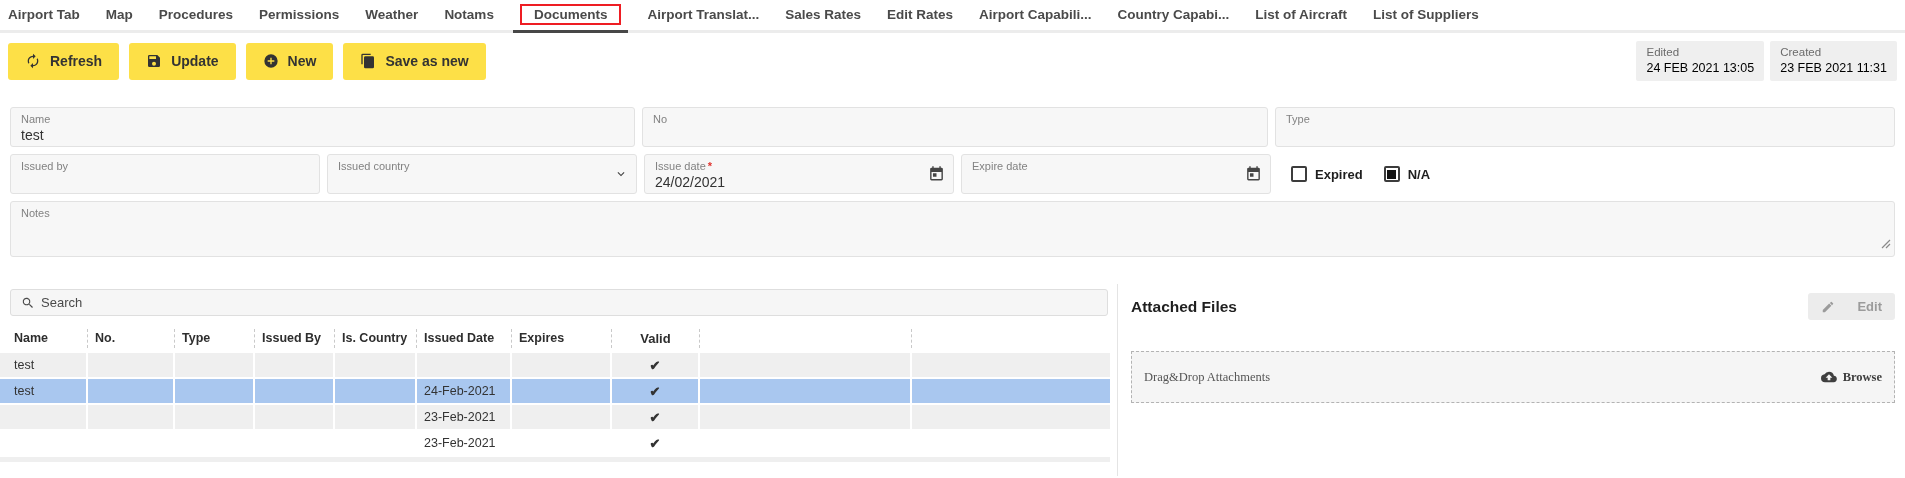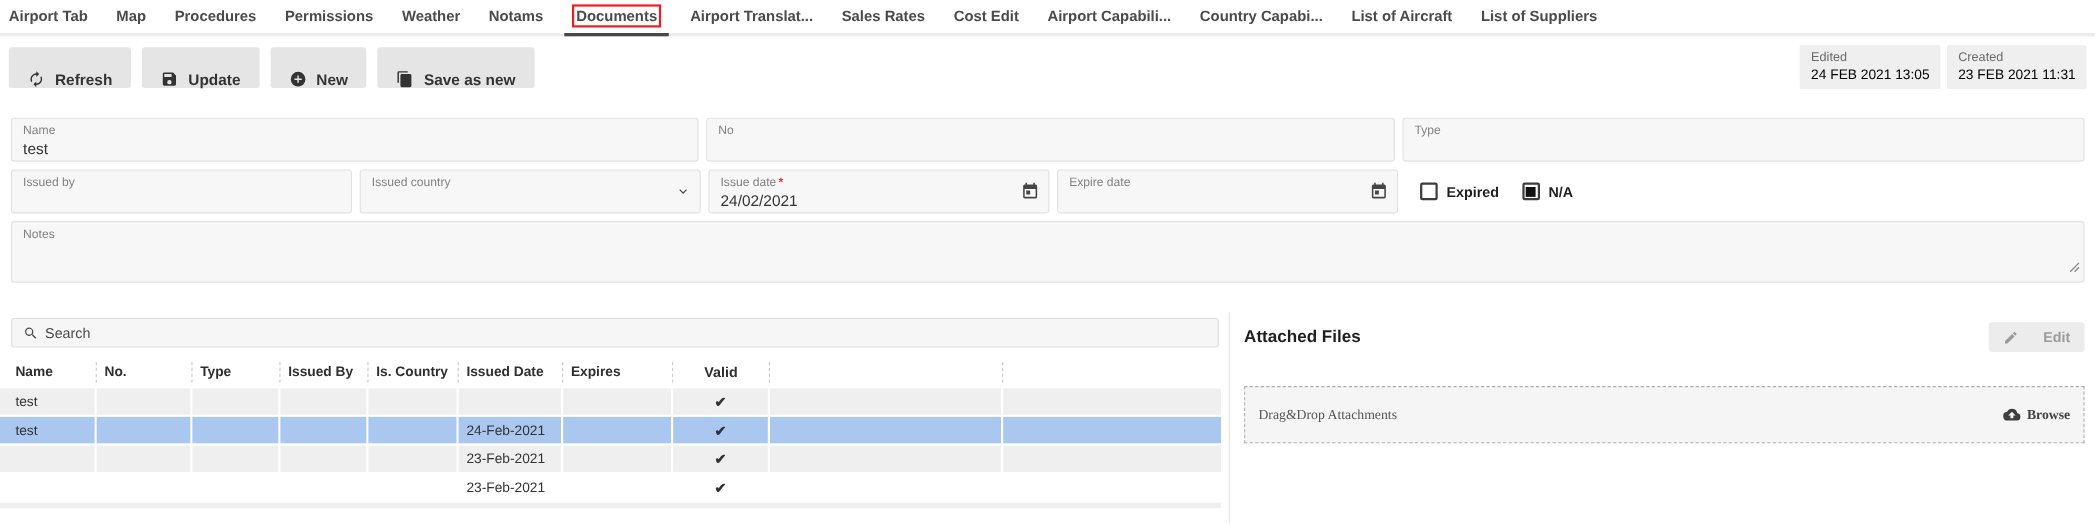--- a/index.html
+++ b/index.html
@@ -4,26 +4,26 @@
 <style>
   * { margin:0; padding:0; box-sizing:border-box; }
   html,body { width:1905px; height:478px; background:#fff; overflow:hidden;
               font-family:"Liberation Sans", sans-serif; }
 
   
   .tabbar { display:flex; align-items:center; height:33px; border-bottom:3px solid #ececec; padding-left:8px; }
   .tab { position:relative; height:30px; line-height:30px; padding:0 13px; font-size:13.5px; font-weight:700;
          color:#4a4a4a; white-space:nowrap; cursor:pointer; }
   .tab:first-child { padding-left:0; }
-  .tab.active .tab-label { border:2px solid #ee1d23; padding:1px 2px; }
+  .tab.active .tab-label { border:2px solid #ee1d23; padding:1px 12px; }
   .tab.active::after { content:""; position:absolute; left:6px; right:6px; bottom:-3px; height:3px; background:#474747; }
 
   
   .toolbar { display:flex; align-items:center; margin:9px 8px 0 8px; height:38px; }
-  .tbtn { display:inline-flex; align-items:flex-end; gap:9px; background:#e5e5e5; border:none; border-radius:3px;
+  .tbtn { display:inline-flex; align-items:center; gap:9px; background:#fde047; border:none; border-radius:3px;
           height:37px; padding:0 17px; font-family:inherit; font-size:14px; font-weight:600; color:#333; cursor:pointer; margin-right:10px; }
   .tbtn svg { flex:0 0 auto; }
   .meta { margin-left:auto; display:flex; gap:6px; }
   .metabox { background:#efefef; border-radius:2px; padding:4px 10px 5px; min-width:100px; }
   .metalabel { font-size:11.5px; color:#6b6b6b; line-height:15px; }
   .metavalue { font-size:12.5px; color:#000000; line-height:16px; white-space:nowrap; }
 
   
   .form { margin:27px 10px 0; }
   .frow { display:flex; gap:7px; margin-bottom:7px; align-items:center; }
@@ -78,21 +78,21 @@
 <div class="tabbar">
   <div class="tab"><span class="tab-label">Airport Tab</span></div>
   <div class="tab"><span class="tab-label">Map</span></div>
   <div class="tab"><span class="tab-label">Procedures</span></div>
   <div class="tab"><span class="tab-label">Permissions</span></div>
   <div class="tab"><span class="tab-label">Weather</span></div>
   <div class="tab"><span class="tab-label">Notams</span></div>
   <div class="tab active"><span class="tab-label">Documents</span></div>
   <div class="tab"><span class="tab-label">Airport Translat...</span></div>
   <div class="tab"><span class="tab-label">Sales Rates</span></div>
-  <div class="tab"><span class="tab-label">Cost Edit</span></div>
+  <div class="tab"><span class="tab-label">Edit Rates</span></div>
   <div class="tab"><span class="tab-label">Airport Capabili...</span></div>
   <div class="tab"><span class="tab-label">Country Capabi...</span></div>
   <div class="tab"><span class="tab-label">List of Aircraft</span></div>
   <div class="tab"><span class="tab-label">List of Suppliers</span></div>
 </div>
 
 <div class="toolbar">
   <button class="tbtn">
     <span style="display:flex;">
         <svg width="16" height="16" viewBox="0 0 24 24" fill="#333">

